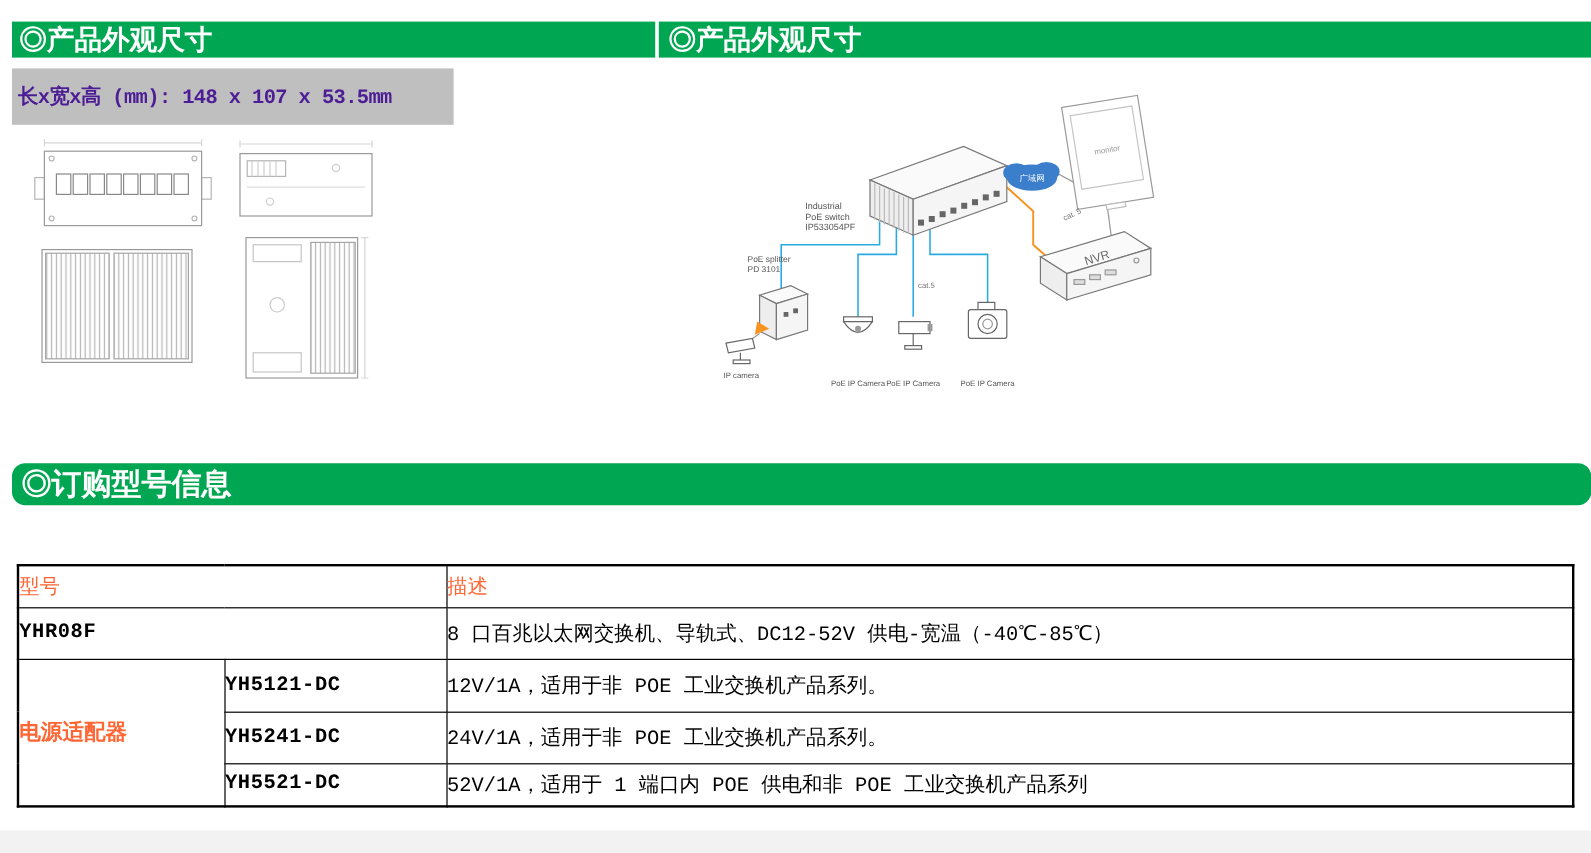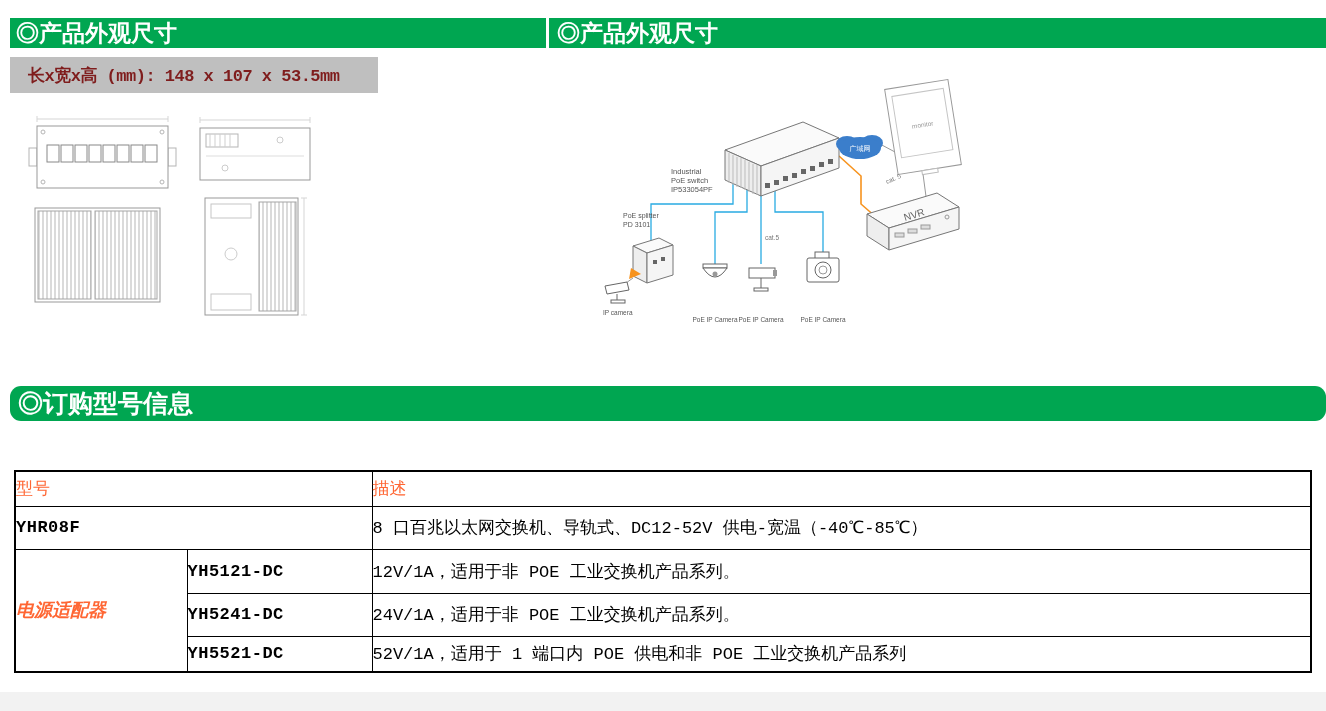--- a/index.html
+++ b/index.html
@@ -10,40 +10,40 @@
   }
   .green-bar {
     position:absolute; background:var(--green,#00a651); color:#fff;
     font-weight:bold; display:flex; align-items:center;
     font-family:"Liberation Sans", sans-serif;
   }
   #bar-appearance { left:10px; top:18px; width:536px; height:30px; font-size:23px; padding-left:6px; }
   #bar-application { left:549px; top:18px; width:777px; height:30px; font-size:23px; padding-left:8px; }
   #bar-ordering  { left:10px; top:386px; width:1316px; height:35px; font-size:25px; padding-left:8px;border-radius:11px; }
   .dim-bar {
-    position:absolute; left:10px; top:57px; width:368px; height:36px;
-    background:var(--gray-bar,#bfbfbf); color:#7f1d1d; font-weight:bold;
+    position:absolute; left:10px; top:57px; width:368px; height:47px;
+    background:var(--gray-bar,#bfbfbf); color:#4c1d95; font-weight:bold;
     font-size:17px; font-family:"Liberation Mono", monospace;
-    display:flex; align-items:center; padding-left:18px; letter-spacing:-0.5px;
+    display:flex; align-items:center; padding-left:5px; letter-spacing:-0.5px;
   }
   #drawings { position:absolute; left:25px; top:112px; }
   #app-diagram { position:absolute; left:575px; top:52px; }
   svg text { font-family:"Liberation Sans", sans-serif; }
 
   .order-table {
     position:absolute; left:14px; top:470px; width:1298px;
     border-collapse:collapse; border:2px solid #000;
     font-family:"Liberation Mono", "Liberation Sans", monospace;
     font-size:17px; color:#000; table-layout:fixed;
   }
   .order-table td { border:1px solid #000; vertical-align:middle; }
   .order-table td.center { text-align:left; }
   .order-table td.th { color:var(--orange,#ff6633); font-size:17px; }
   .order-table td.model { font-weight:bold; letter-spacing:0.5px; }
-  .order-table td.group { color:var(--orange,#ff6633); font-weight:bold; font-size:18px;font-style:italic; }
+  .order-table td.group { color:var(--orange,#ff6633); font-weight:bold; font-size:18px; }
   .order-table td.desc { }
   .footer-band { position:absolute; left:0; top:692px; width:1326px; height:19px; background:#f2f2f2; }
 </style>
 </head>
 <body>
 
 <div class="page">
 
   <div id="bar-appearance" class="green-bar">◎产品外观尺寸</div>
   <div id="bar-application" class="green-bar">◎产品外观尺寸</div>

